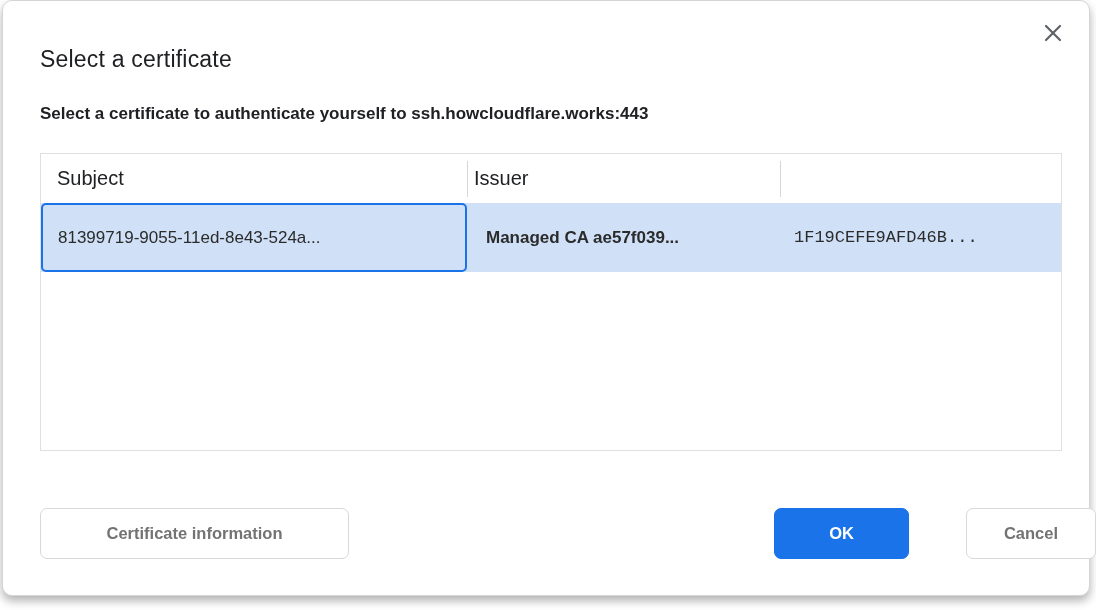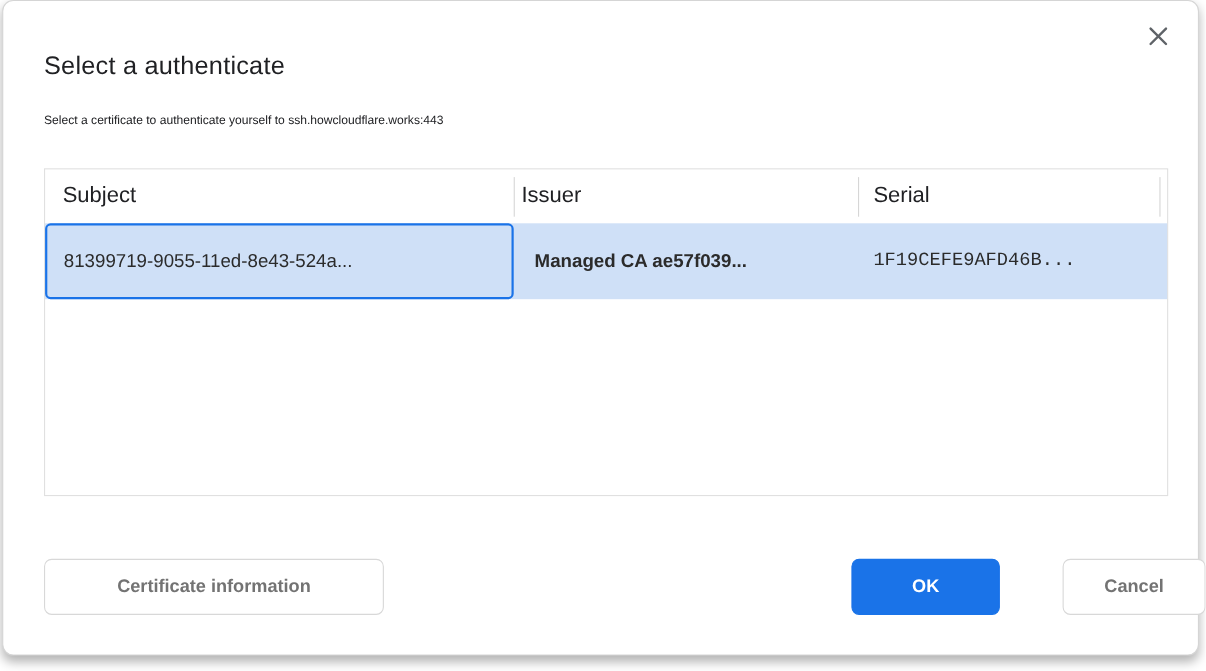--- a/index.html
+++ b/index.html
@@ -17,21 +17,21 @@
     position:absolute; right:24px; top:22px; width:24px; height:24px;
     display:flex; align-items:center; justify-content:center; cursor:pointer;
   }
 
   .title {
     position:absolute; left:37px; top:45px;
     font-size:23px; font-weight:400; color:#202124; letter-spacing:0.2px;
   }
   .subtitle {
     position:absolute; left:37px; top:103px;
-    font-size:11px; font-weight:400; color:#202124;
+    font-size:17px; font-weight:700; color:#202124;
   }
 
   .cert-table {
     position:absolute; left:37px; top:152px; width:1022px; height:298px;
     border:1px solid #e0e0e0; background:#fff;
   }
   .thead { display:flex; height:49px; align-items:stretch; }
   .th {
     display:flex; align-items:center;
     font-size:20px; color:#202124; font-weight:400;
@@ -76,33 +76,29 @@
 
     <div class="close-btn">
       <span>
         <svg width="18" height="18" viewBox="0 0 18 18">
           <line x1="2" y1="2" x2="16" y2="16" stroke="#5f6368" stroke-width="2.2" stroke-linecap="round"></line>
           <line x1="16" y1="2" x2="2" y2="16" stroke="#5f6368" stroke-width="2.2" stroke-linecap="round"></line>
         </svg>
       </span>
     </div>
 
-    <div class="title">Select a authenticate</div>
+    <div class="title">Select a certificate</div>
     <div class="subtitle">Select a certificate to authenticate yourself to ssh.howcloudflare.works:443</div>
 
     <div class="cert-table">
       <div class="thead">
         <div class="th th-subject">Subject</div>
         <div class="th th-issuer">
             <span class="th-sep"></span>
             <span>Issuer</span>
-          </div>
-        <div class="th th-serial">
-            <span class="th-sep"></span>
-            <span>Serial</span>
           </div>
         <div class="th th-gutter">
             <span class="th-sep"></span>
           </div>
       </div>
 
       <div class="row">
         <div class="cell cell-subject">81399719-9055-11ed-8e43-524a...</div>
         <div class="cell cell-issuer">Managed CA ae57f039...</div>
         <div class="cell cell-serial">1F19CEFE9AFD46B...</div>

